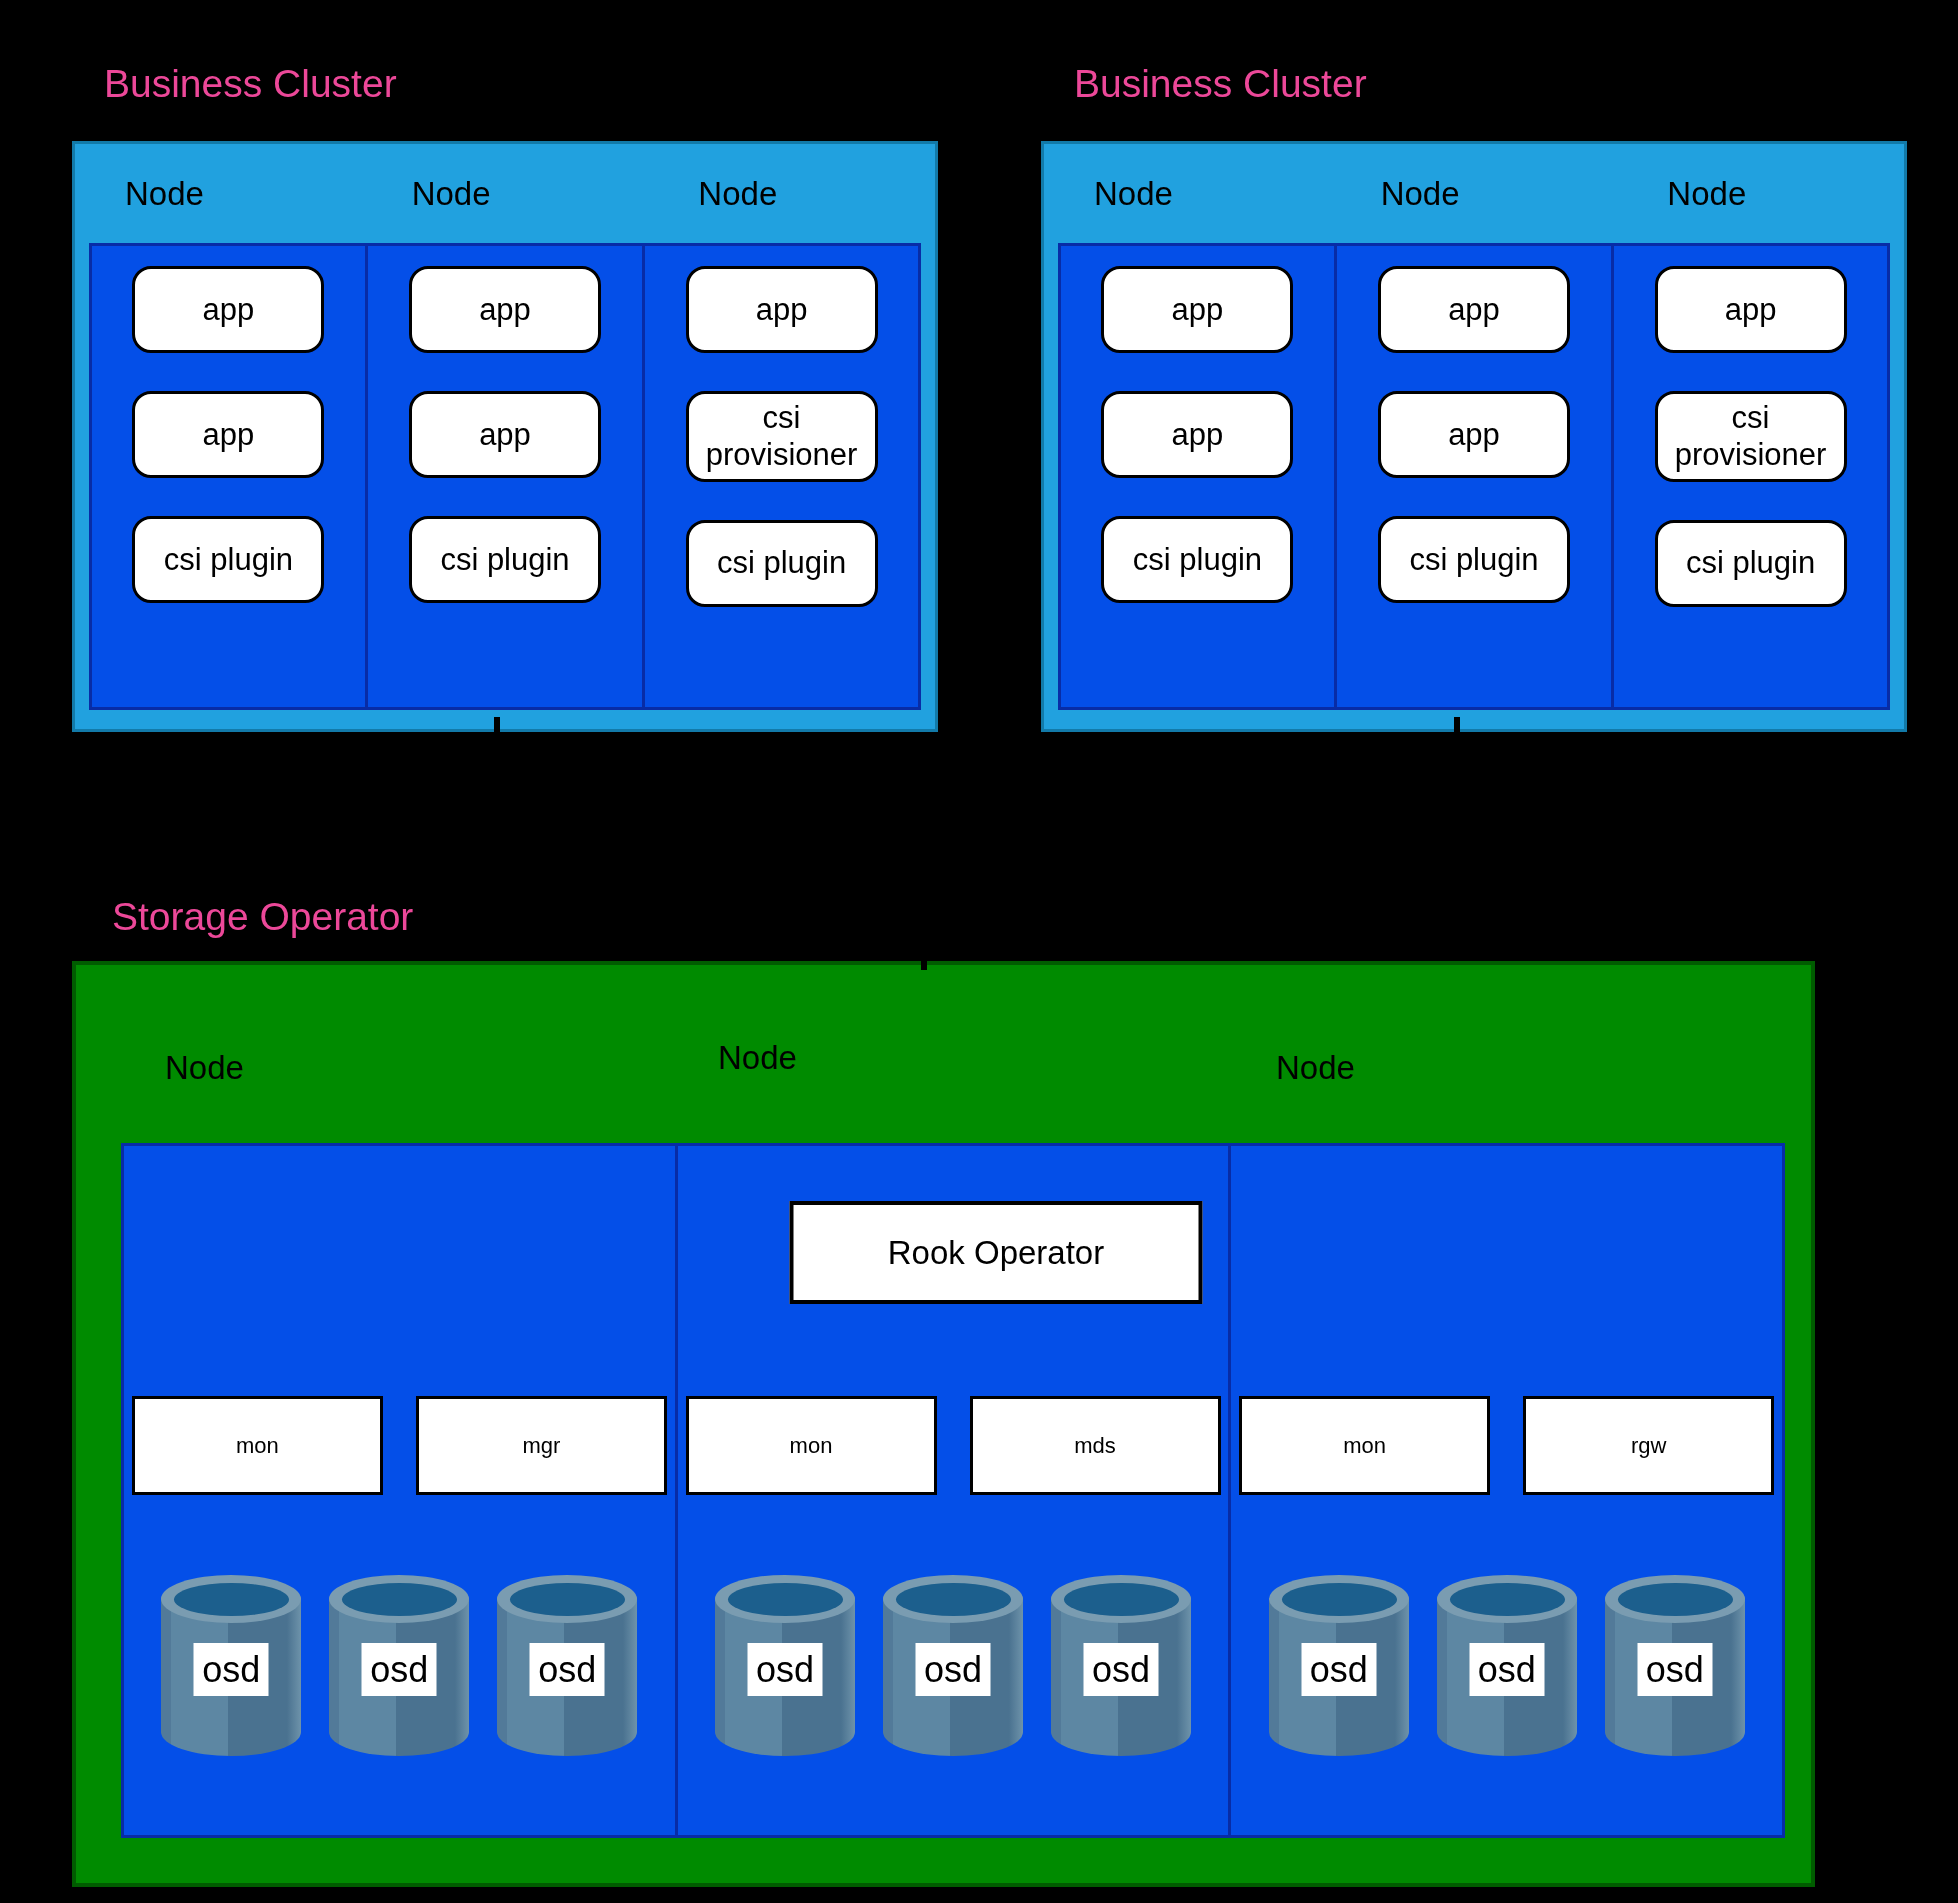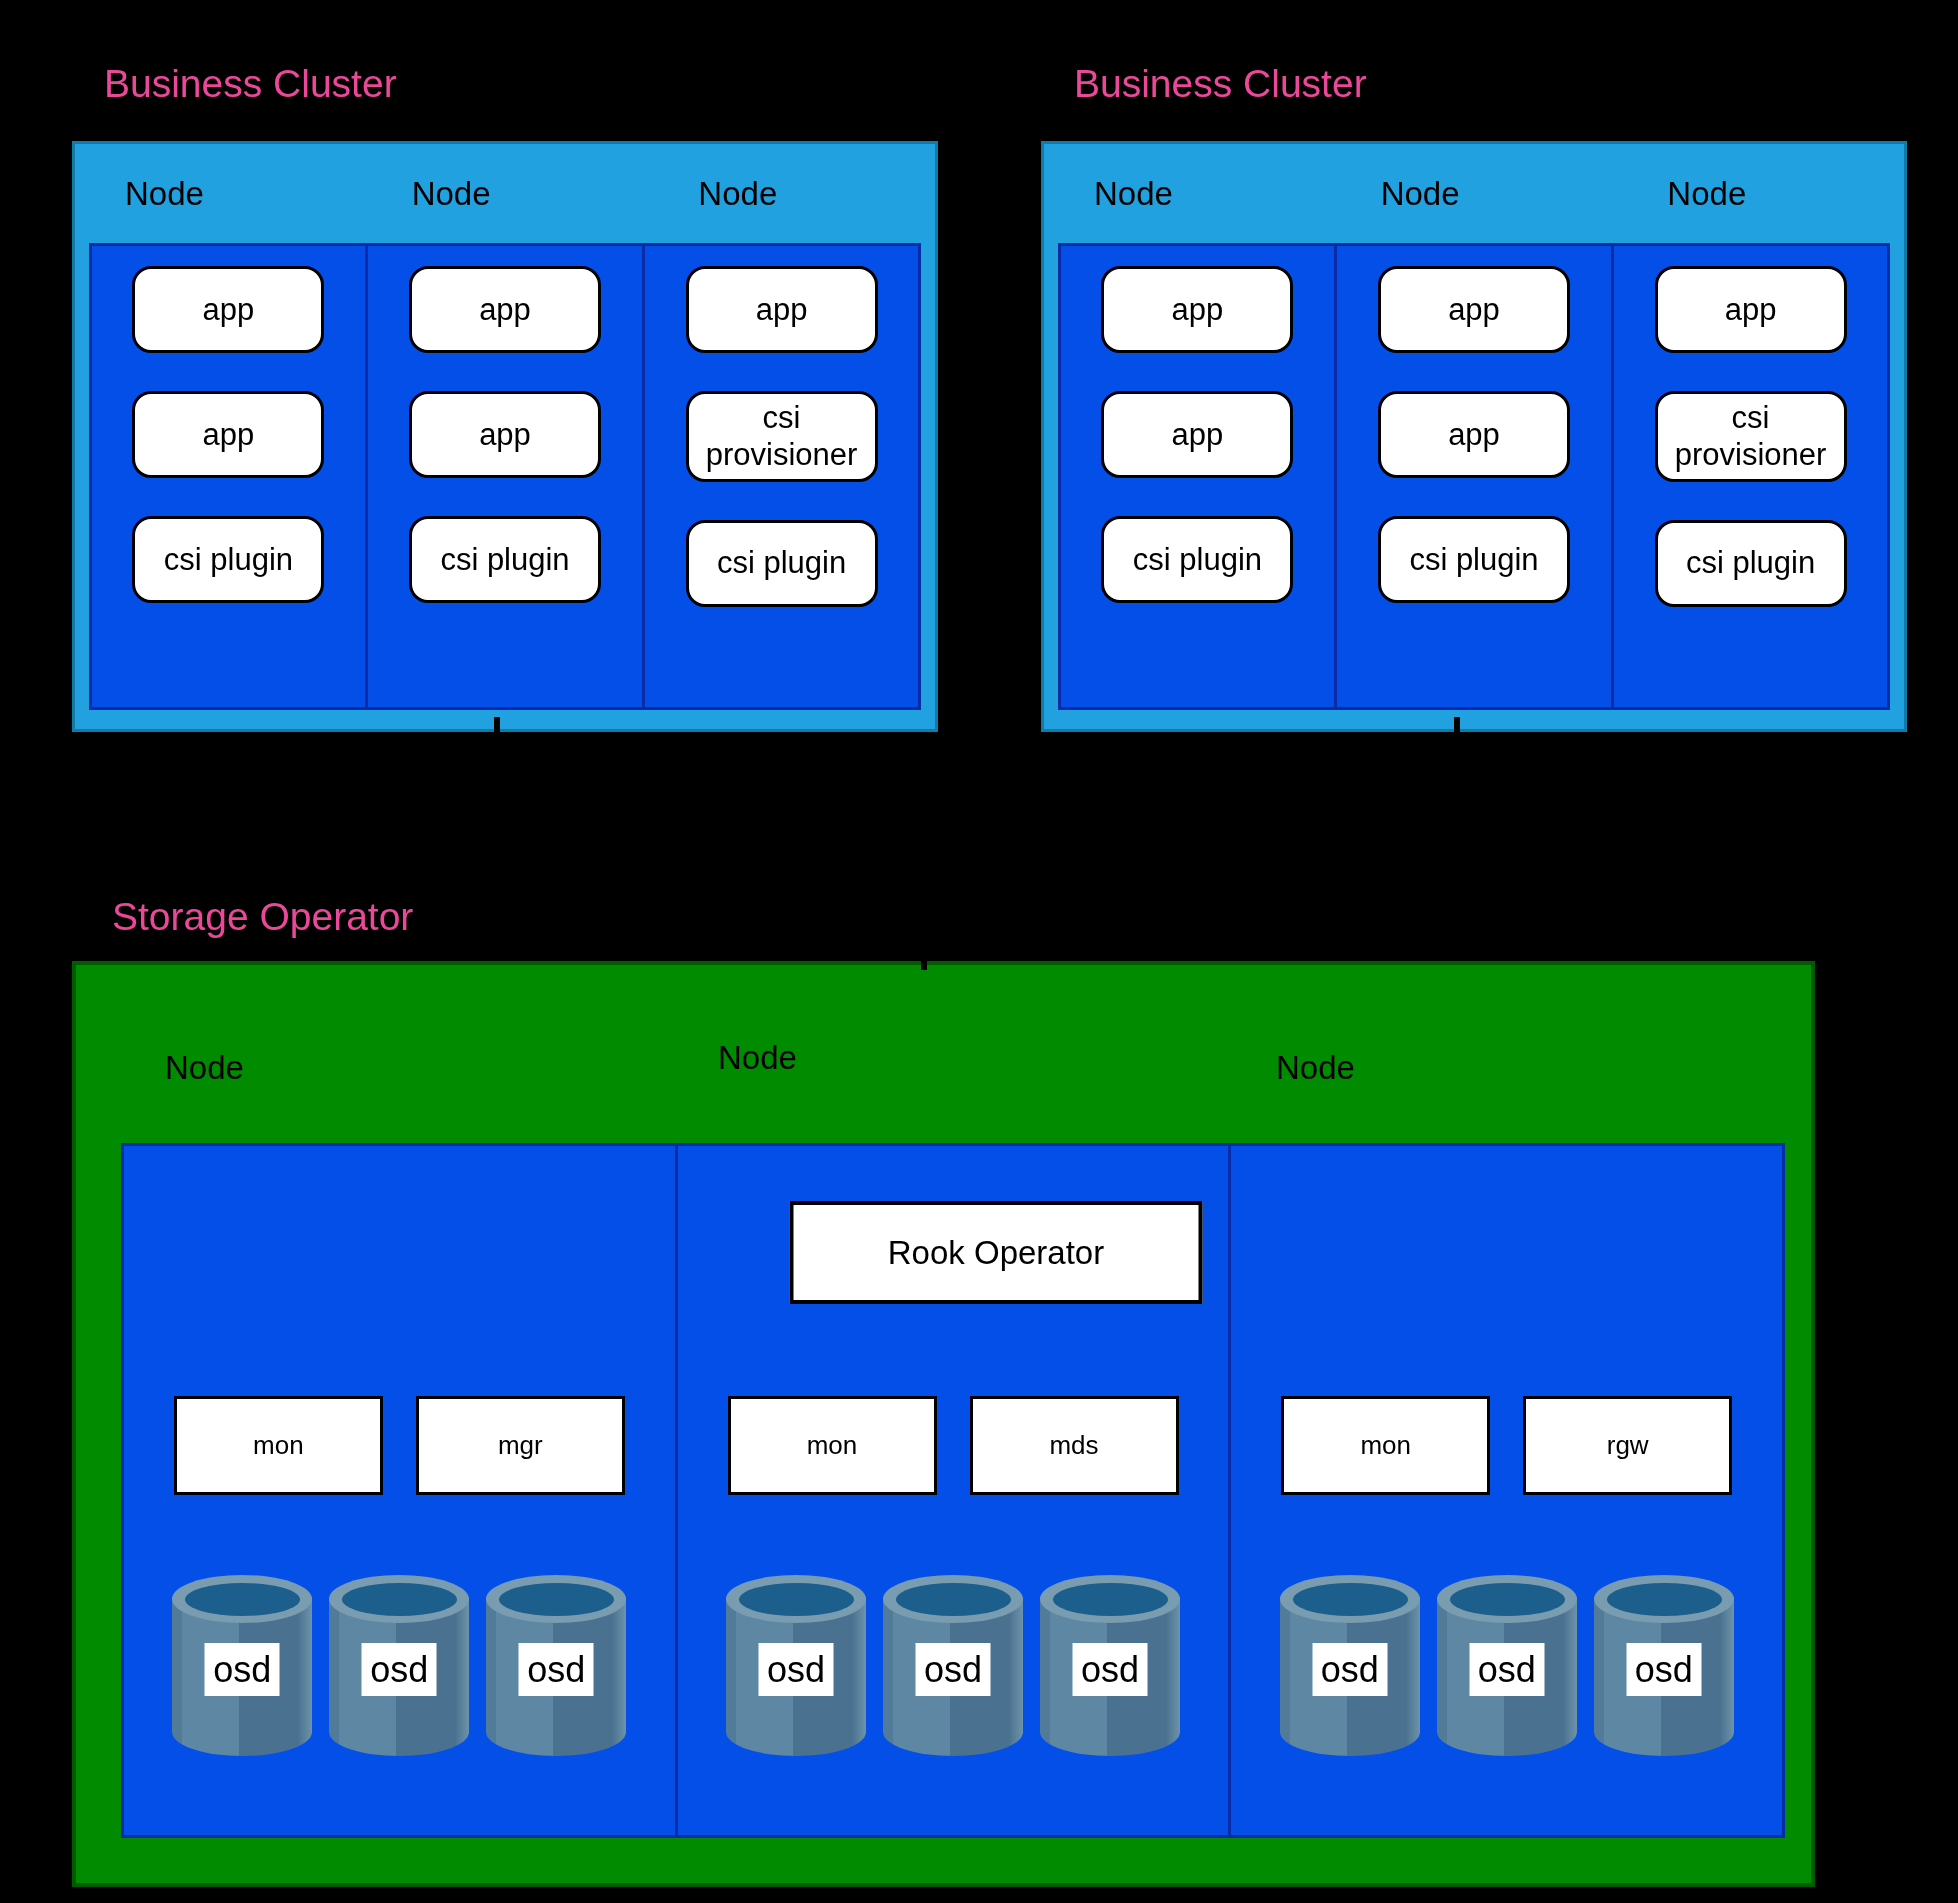--- a/index.html
+++ b/index.html
@@ -58,28 +58,28 @@
     width:413px;height:103px;box-sizing:border-box;
     background:#FFF;border:4.3px solid #000;
     display:flex;align-items:center;justify-content:center;
     font-size:33px;color:#000;margin-left:43px;
   }
   .svc-row{
     position:absolute;left:0;right:0;top:250px;
     display:flex;justify-content:center;gap:33px;
   }
   .svc{
-    width:209px;height:99px;box-sizing:border-box;
+    width:251px;height:99px;box-sizing:border-box;
     background:#FFF;border:3.4px solid #000;
     display:flex;align-items:center;justify-content:center;
-    font-size:26px;color:#000;
+    font-size:22px;color:#000;
   }
   .osd-row{
     position:absolute;left:0;right:0;bottom:79px;
-    display:flex;justify-content:center;gap:17px;
+    display:flex;justify-content:center;gap:28px;
   }
   
   .cyl{position:relative;width:140px;height:181px;}
   .cyl-body{
     position:absolute;left:0;right:0;top:23px;bottom:0;
     background:linear-gradient(90deg,
       #527A99 0%,#527A99 7%,
       #5D87A3 7%,#5D87A3 48%,
       #4A7290 48%,#4A7290 90%,
       #6E93AA 100%);

